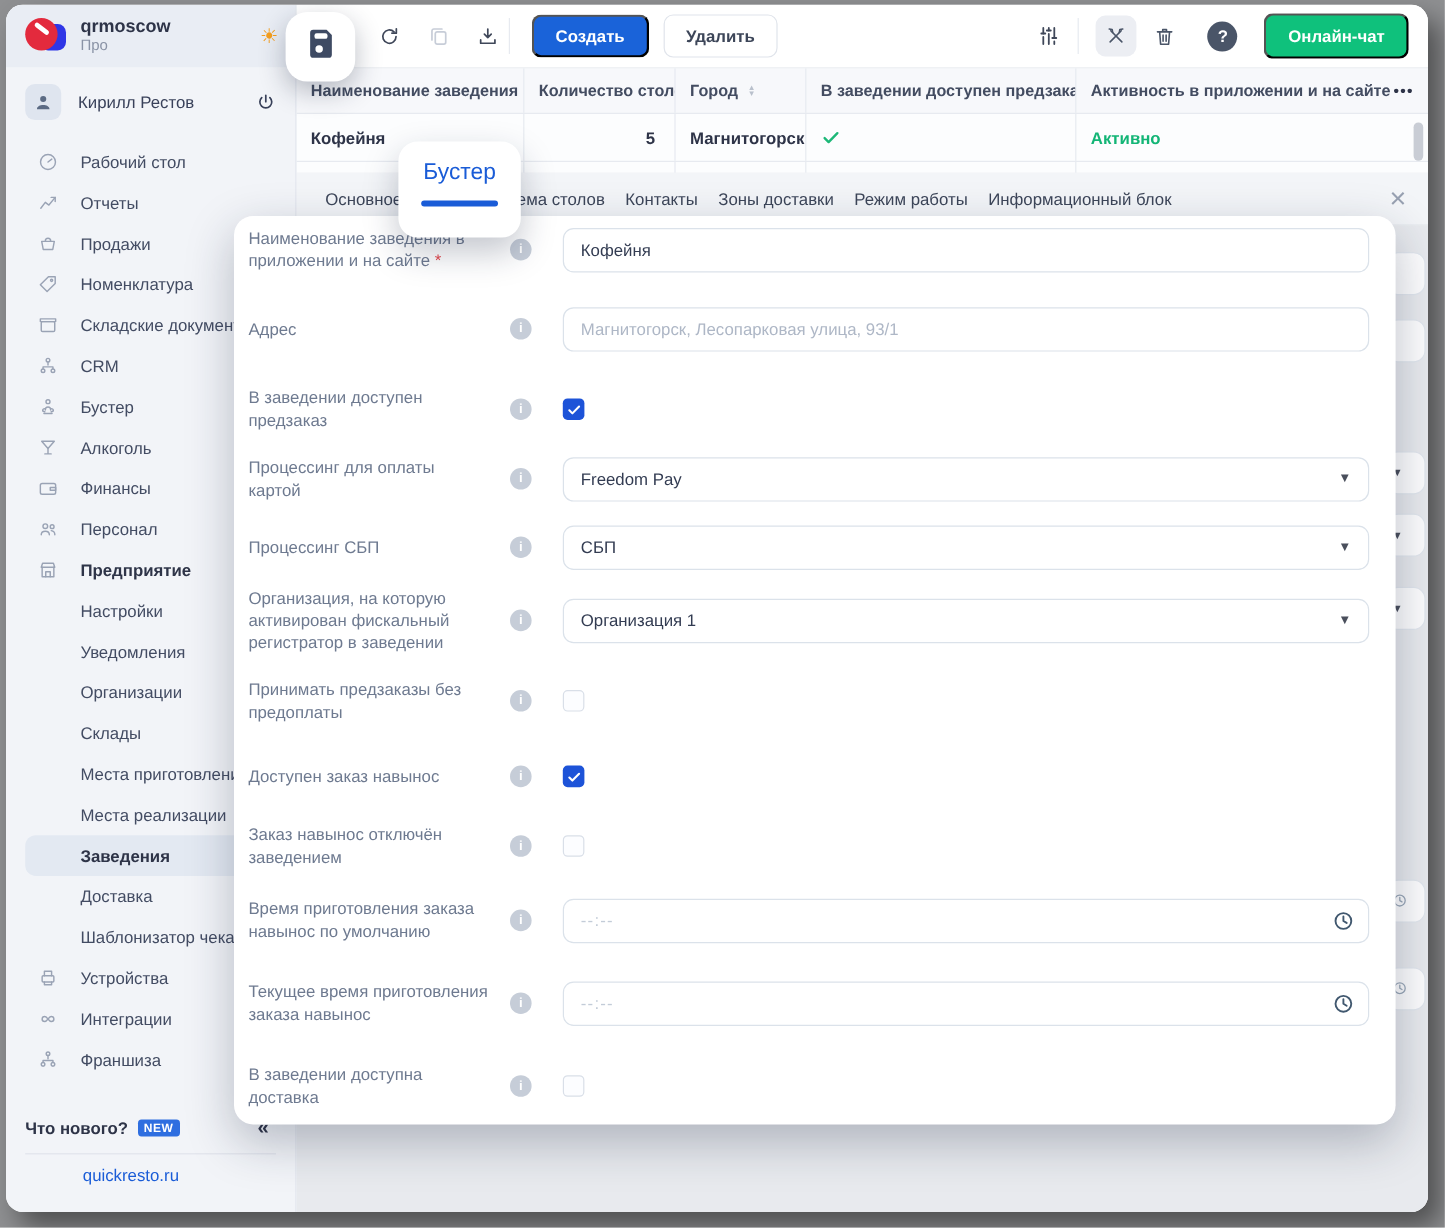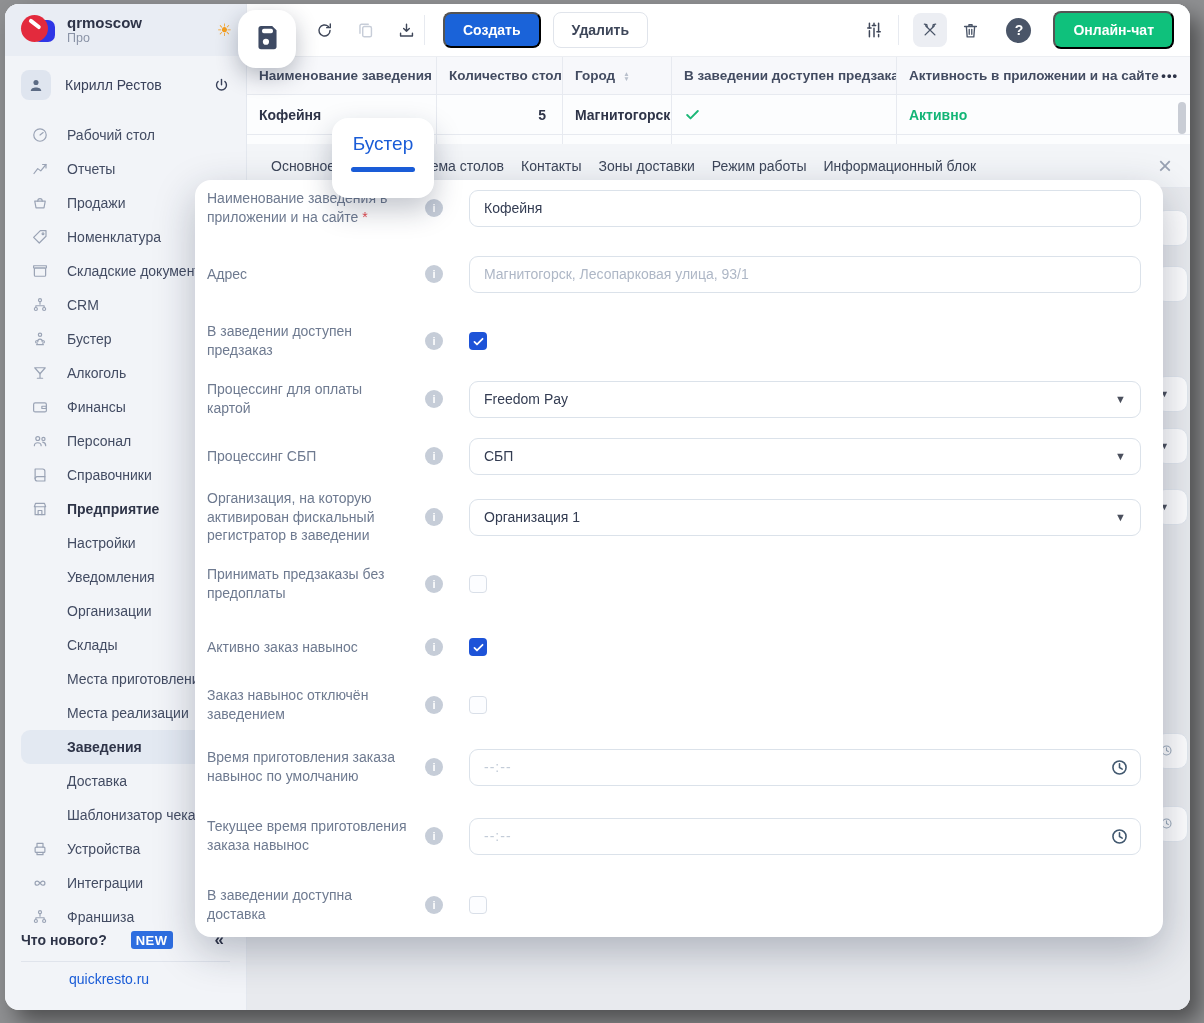--- a/index.html
+++ b/index.html
@@ -34,21 +34,21 @@
   .mi .lb { margin-left:18px; font-size:14px; color:#434c63; }
   .mi.bold .lb { font-weight:700; color:#2e3448; }
   .mi.sub { padding-left:62px; }
   .mi.sub .lb { margin-left:0; }
   .mi.sel { background:#e3e9f2; border-radius:9px; margin:0 14px 0 16px; padding-left:46px; }
   .mi.sel .lb { font-weight:700; color:#2e3448; }
 
   .sb-footer { padding:0 16px 23px; }
   .wn-row { display:flex; align-items:center; height:30px; }
   .wn-label { font-size:14px; font-weight:700; color:#2e3448; }
-  .new-badge { margin-left:24px; background:#2e6ee0; color:#fff; font-size:13px; font-weight:700;
+  .new-badge { margin-left:8px; background:#2e6ee0; color:#fff; font-size:10px; font-weight:700;
     letter-spacing:.5px; padding:2px 5px 1.5px; border-radius:3px; }
   .collapse { margin-left:auto; font-size:17px; font-weight:700; color:#2e3448; padding-right:6px; cursor:pointer; }
   .sb-div { border-top:1px solid #e0e4ec; margin:6px 0 9px; }
   .site-link { font-size:14px; color:#1a5cd7; cursor:pointer;margin-left:48px; }
 
   
   .main { flex:1; display:flex; flex-direction:column; position:relative; background:#e8eaee; }
   .toolbar { height:53px; background:#fff; border-bottom:1px solid #eceef2; display:flex; align-items:center;
     padding:0 16px 0 12px; flex:0 0 53px; }
   .tb-left { display:flex; align-items:center; gap:22px; }
@@ -249,29 +249,20 @@
           <span class="ic">
             <svg width="18" height="18" viewBox="0 0 24 24" fill="none" stroke="currentColor" stroke-width="1.6" stroke-linecap="round" stroke-linejoin="round">
               <circle cx="9" cy="8.7" r="2.6"></circle>
               <path d="M4.5 18.2c0-5.2 9-5.2 9 0"></path>
               <circle cx="16.6" cy="9.2" r="2.1"></circle>
               <path d="M15.6 13.6c2.6.4 4 2 4 4.6"></path>
             </svg>
           </span>
           <span class="lb">Персонал</span>
         </div>
-        <div class="mi">
-          <span class="ic">
-            <svg width="18" height="18" viewBox="0 0 24 24" fill="none" stroke="currentColor" stroke-width="1.6" stroke-linecap="round" stroke-linejoin="round">
-              <path d="M5.5 4h10a3 3 0 013 3v13h-10a3 3 0 01-3-3z"></path>
-              <path d="M5.5 16.8a2.6 2.6 0 012.6-2.6h10.4"></path>
-            </svg>
-          </span>
-          <span class="lb">Справочники</span>
-        </div>
         <div class="mi bold">
           <span class="ic">
             <svg width="18" height="18" viewBox="0 0 24 24" fill="none" stroke="currentColor" stroke-width="1.6" stroke-linecap="round" stroke-linejoin="round">
               <path d="M4.5 9L6 4.5h12L19.5 9h-15z"></path>
               <path d="M5.5 9v10.5h13V9"></path>
               <path d="M9.5 19.5V14h5v5.5"></path>
             </svg>
           </span>
           <span class="lb">Предприятие</span>
         </div>
@@ -540,21 +531,21 @@
         </div>
       </div>
       <div class="frow" style="height: 68px;">
         <div class="flabel">Принимать предзаказы без предоплаты</div>
         <div class="finfo">i</div>
         <div class="fctrl">
           <span class="cb off"></span>
         </div>
       </div>
       <div class="frow" style="height: 58px;">
-        <div class="flabel">Активно заказ навынос</div>
+        <div class="flabel">Доступен заказ навынос</div>
         <div class="finfo">i</div>
         <div class="fctrl">
           <span class="cb on">
             <svg width="13" height="13" viewBox="0 0 24 24">
               <path d="M4.5 12.8l4.7 4.7L19.5 7" fill="none" stroke="#fff" stroke-width="3.2" stroke-linecap="round" stroke-linejoin="round"></path>
             </svg>
           </span>
         </div>
       </div>
       <div class="frow" style="height: 58px;">

